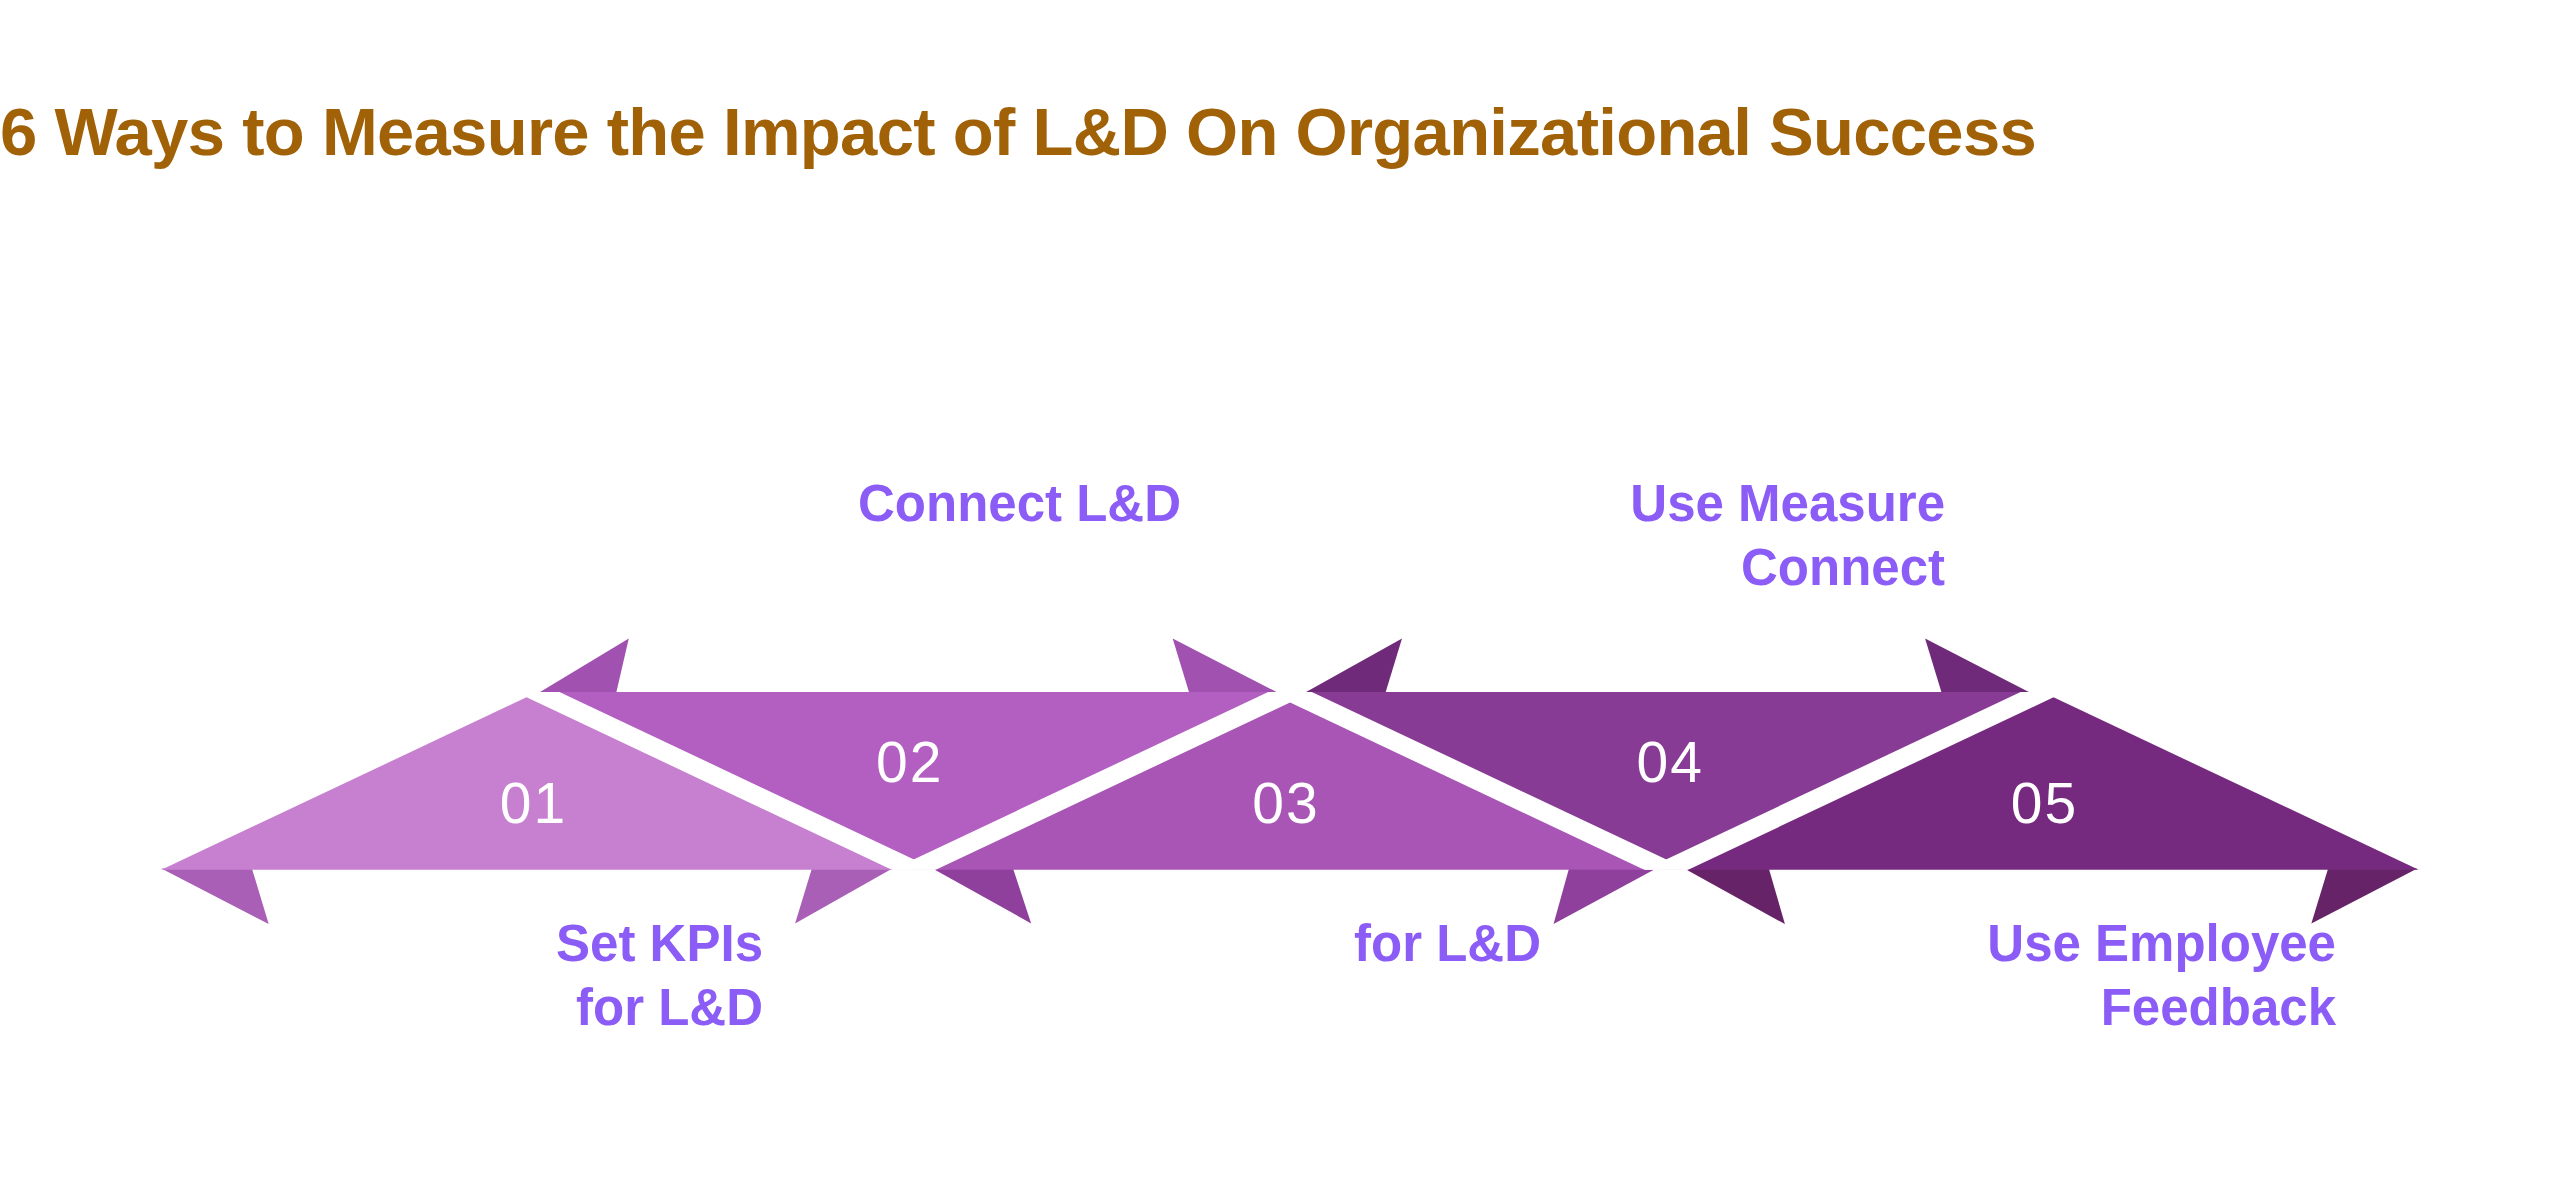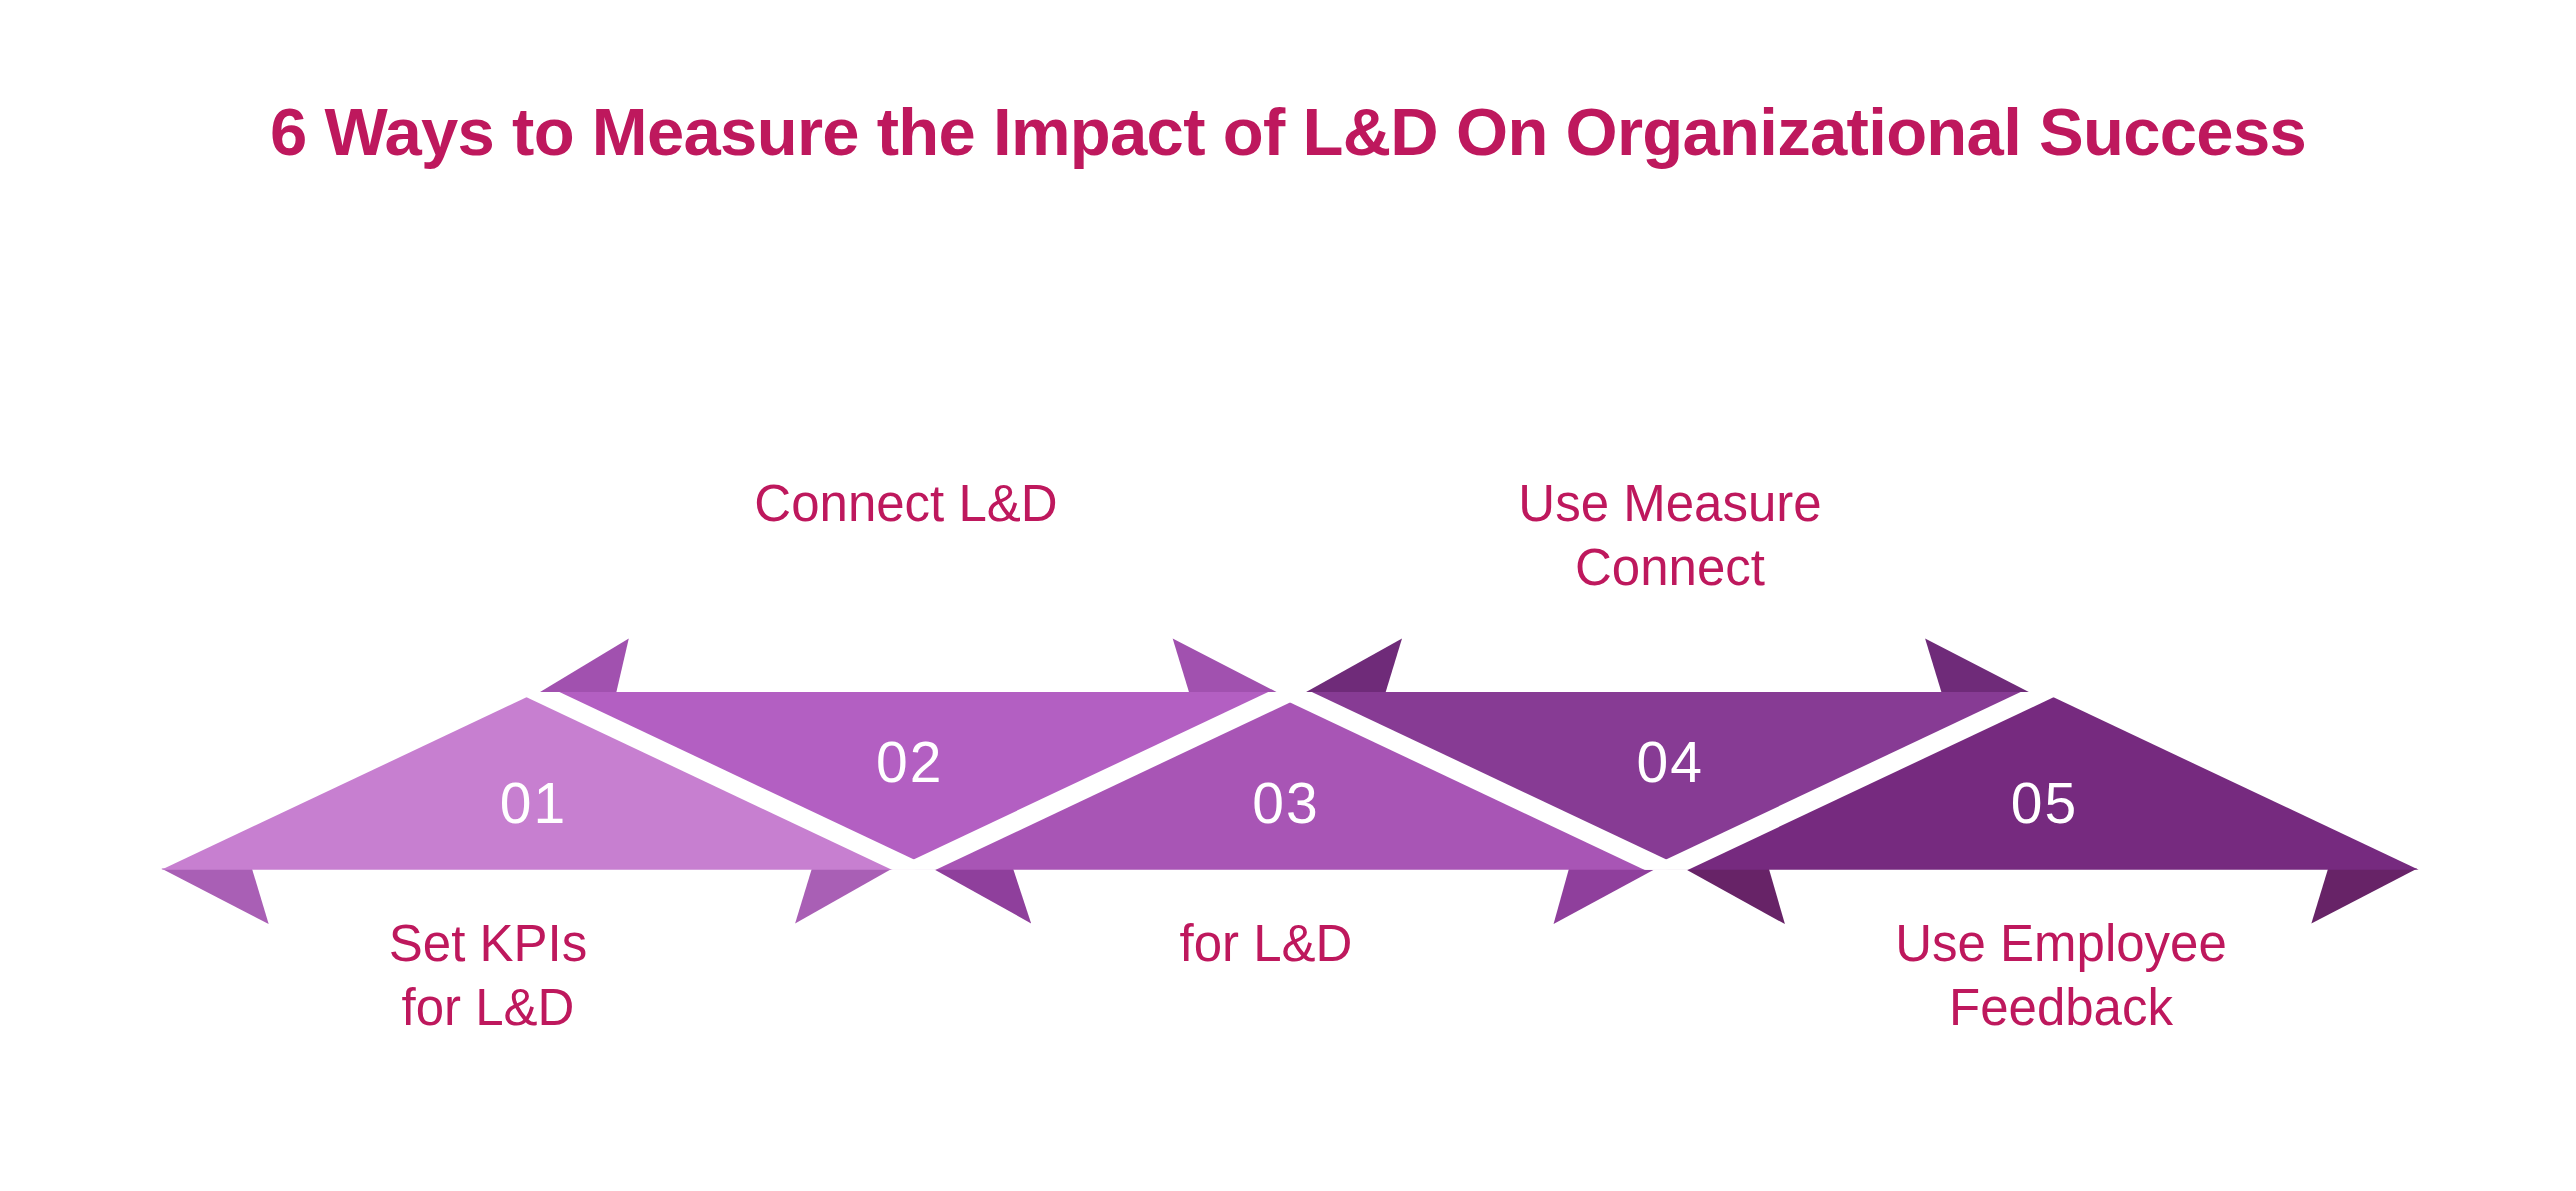--- a/index.html
+++ b/index.html
@@ -13,42 +13,41 @@
     height: 1191px;
     background: #ffffff;
     overflow: hidden;
     font-family: "Liberation Sans", sans-serif;
   }
   .page-title {
     position: absolute;
     top: 93px;
     left: 0;
     width: 100%;
-    text-align: center;
     font-size: 67px;
     font-weight: 700;
     letter-spacing: -0.7px;
-    color: #be185d;
+    color: #a16207;
     white-space: nowrap;
   }
   .ribbon-svg {
     position: absolute;
     left: 0;
     top: 0;
     width: 2576px;
     height: 1191px;
   }
   .step-label {
     position: absolute;
     width: 550px;
-    text-align: center;
+    text-align: right;
     font-size: 51px;
-    font-weight: 400;
+    font-weight: 700;
     line-height: 64px;
-    color: #be185d;
+    color: #8b5cf6;
   }
   .step-label span { display: block; }
   .label-above { top: 472px; }
   .label-below { top: 912px; }
   .pos-1 { left: 213px; }
   .pos-2 { left: 631px; }
   .pos-3 { left: 991px; }
   .pos-4 { left: 1395px; }
   .pos-5 { left: 1786px; }
   .ribbon-number {

